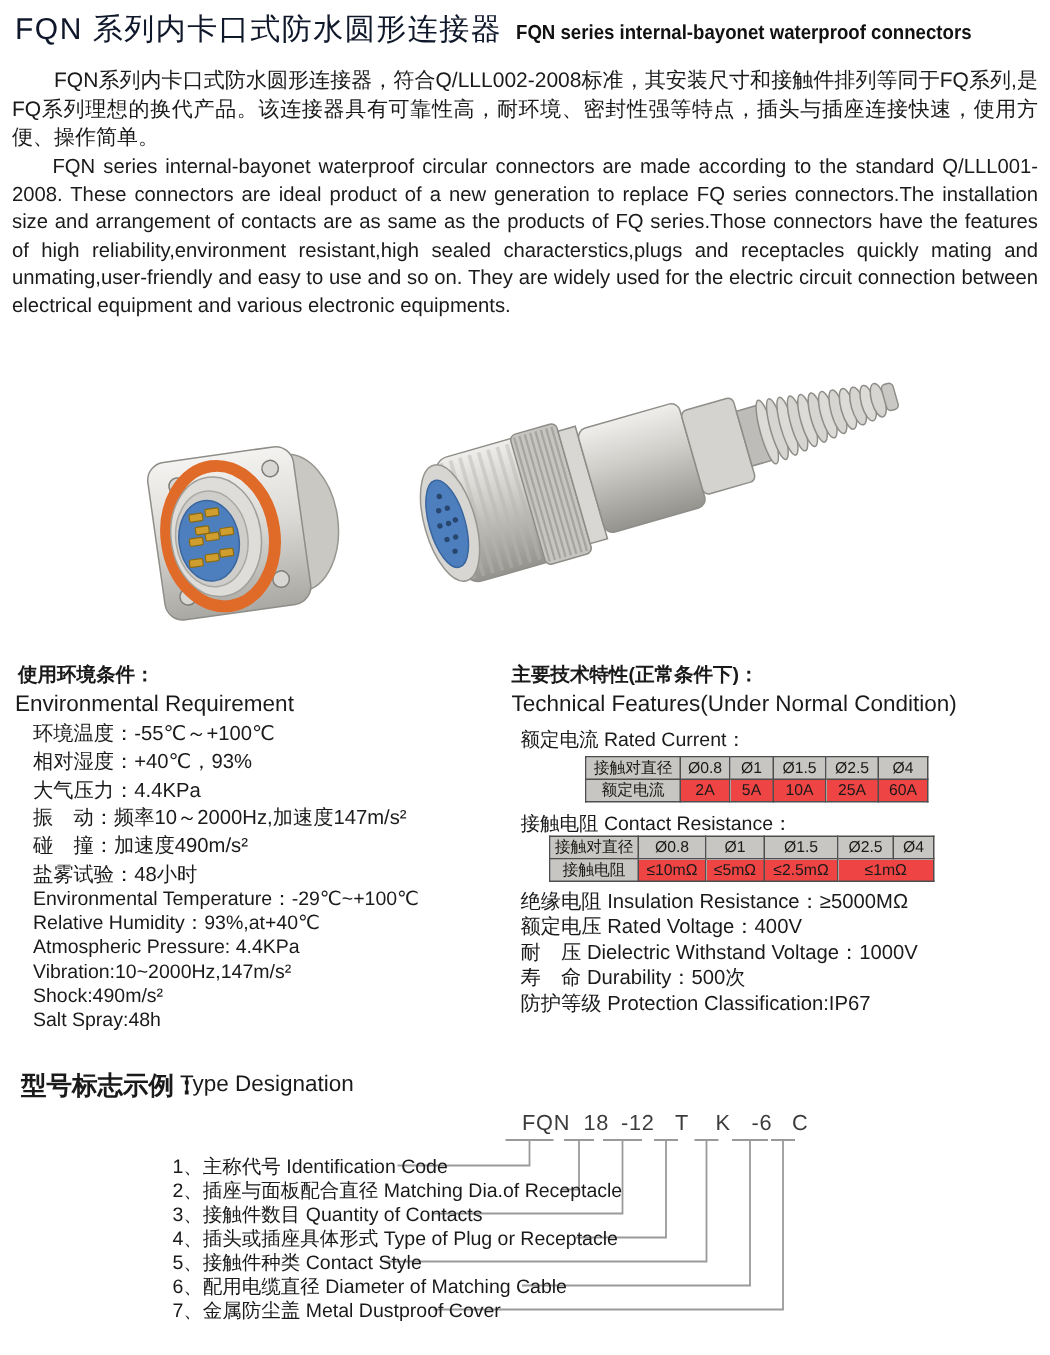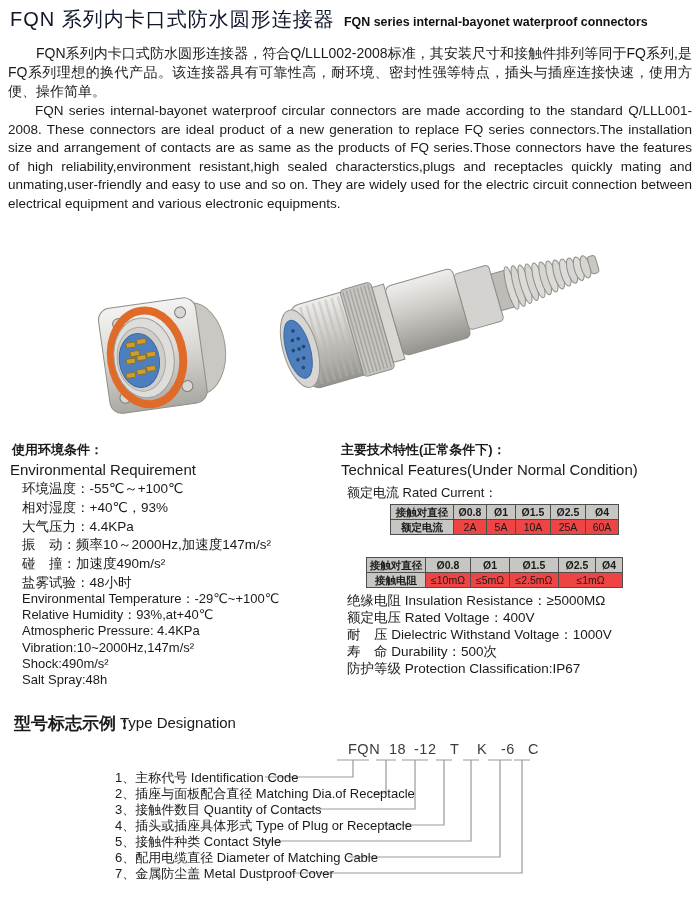--- a/index.html
+++ b/index.html
@@ -21,21 +21,21 @@
   .list{white-space:nowrap;}
   .list div{white-space:nowrap;}
   .cn-list{font-size:13.5px;line-height:18.8px;}
   .en-list{font-size:13px;line-height:16.2px;}
   .tech-label{font-size:13px;white-space:nowrap;}
   .tech-lines{font-size:13.5px;line-height:17px;white-space:nowrap;}
   
   table.spec{border-collapse:collapse;table-layout:fixed;}
   table.spec td{border:1px solid #4e4e4e;font-size:10.5px;text-align:center;
                 padding:0 1px;height:14px;line-height:13px;white-space:nowrap;overflow:hidden;}
-  td.hd{background:#c7c6c2;font-weight:bold;}
+  td.hd{background:#c7c6c2;font-weight:normal;}
   td.val{background:#ef4444;}
   
   .code-token{position:absolute;font-size:14.5px;color:#3c3c3c;letter-spacing:.5px;white-space:nowrap;margin-left:11px;}
   .desig-item{position:absolute;left:115px;font-size:13px;white-space:nowrap;}
 </style>
 </head>
 <body>
 
 <div class="page">
 
@@ -168,20 +168,21 @@
       <td class="hd">额定电流</td>
       <td class="val">2A</td>
       <td class="val">5A</td>
       <td class="val">10A</td>
       <td class="val">25A</td>
       <td class="val">60A</td>
     </tr>
   </tbody>
     </table>
 
+  <div class="abs tech-label" style="left:347px;top:540px;">接触电阻 Contact Resistance：</div>
 
   <table class="abs spec" style="left:366px;top:557px;width:238px;">
     <tbody>
         <tr>
       <td class="hd" style="width:56px;">接触对直径</td>
       <td class="hd" style="width:42px;">Ø0.8</td>
       <td class="hd" style="width:36px;">Ø1</td>
       <td class="hd" style="width:46px;">Ø1.5</td>
       <td class="hd" style="width:34px;">Ø2.5</td>
       <td class="hd" style="width:24px;">Ø4</td>

